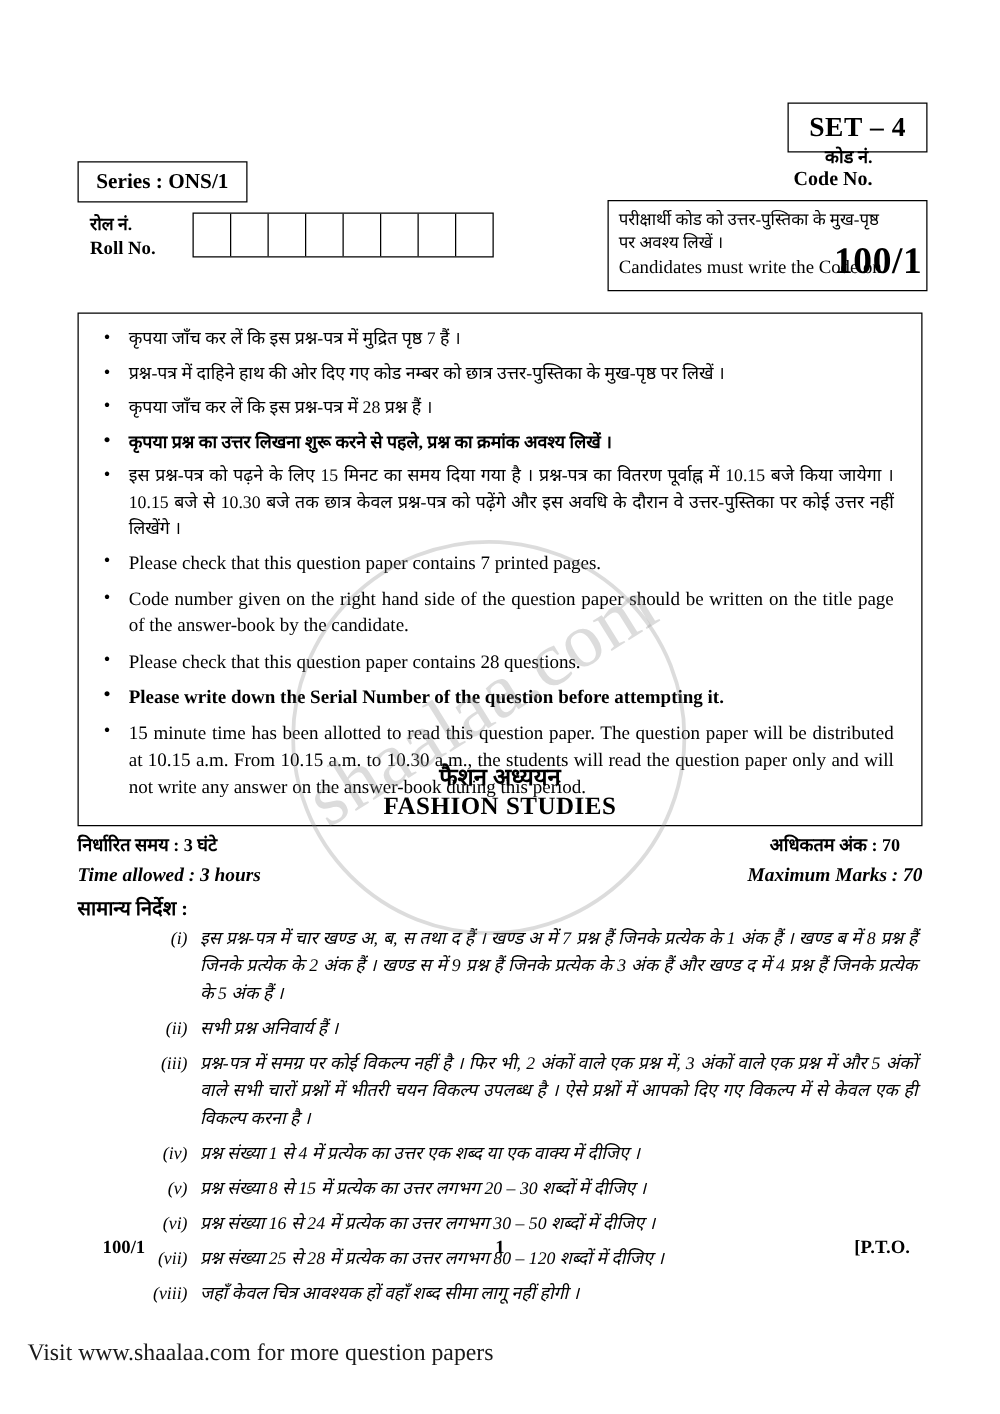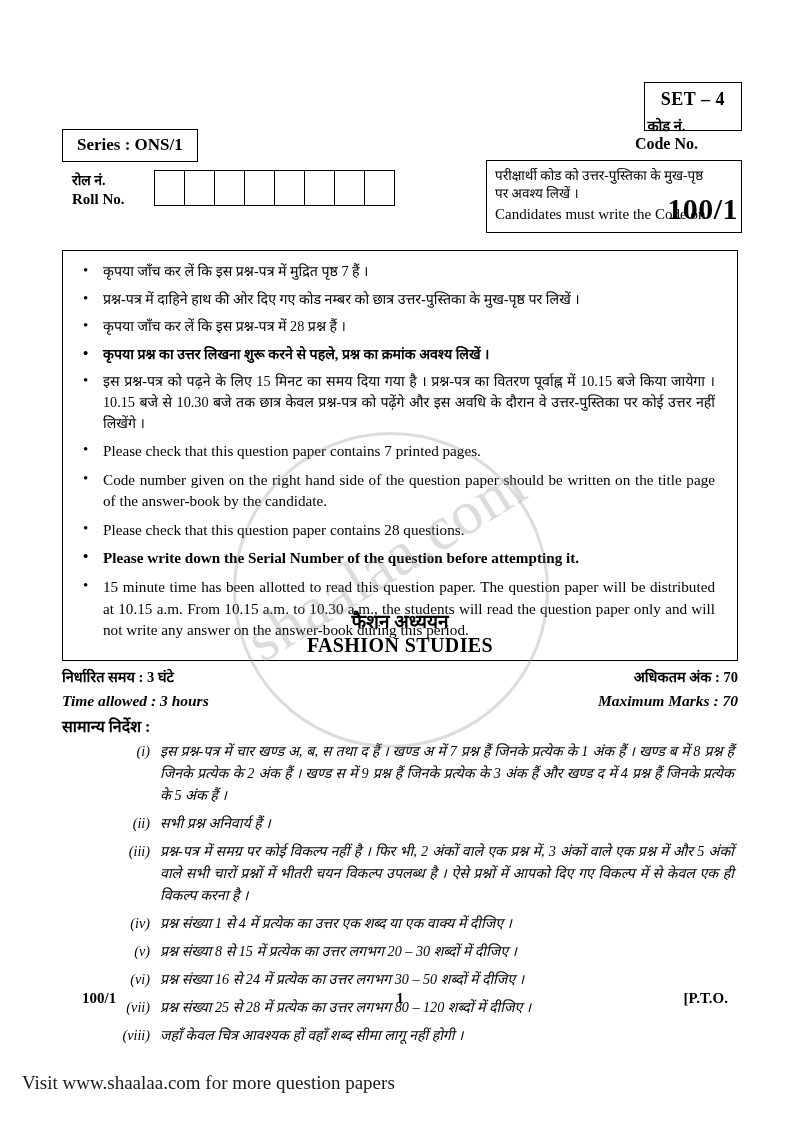--- a/index.html
+++ b/index.html
@@ -59,39 +59,39 @@
     white-space: nowrap;
     letter-spacing: 1px;
   }
 
   
   .set-box {
     position: absolute;
     right: 0;
     top: 40px;
     border: 1px solid #000;
-    padding: 6px 16px 20px;
-    font-size: 18px;
+    padding: 6px 16px 6px;
+    font-size: 22px;
     font-weight: bold;
     letter-spacing: .5px;
   }
   .series-box {
     position: absolute;
     left: 4px;
     top: 87px;
     border: 1px solid #000;
     padding: 5px 14px 6px;
     font-size: 17px;
     font-weight: bold;
   }
   .code-block {
     position: absolute;
     right: 44px;
     top: 76px;
-    text-align: center;
+    text-align: right;
     margin-left: 32px;
   }
   .code-block .hi {
     font-size: 14.5px;
     font-weight: bold;
     line-height: 1.15;
   }
   .code-block .en {
     font-size: 16px;
     font-weight: bold;
@@ -210,21 +210,21 @@
   }
 
   .time-row {
     position: absolute;
     left: 4px;
     top: 625px;
     width: 676px;
     height: 42px;
   }
   .time-left { position: absolute; left: 0; top: 0; }
-  .time-right { position: absolute; right: 0; top: 0; text-align: right; }
+  .time-right { position: absolute; right: 0; top: 0; text-align: center; }
   .time-left .l1, .time-right .l1 { font-size: 14.5px; font-weight: bold; line-height: 1.5; }
   .time-left .l2, .time-right .l2 { font-size: 15.5px; font-style: italic; font-weight: bold; line-height: 1.5; }
 
   .gen-head {
     position: absolute;
     left: 4px;
     top: 673px;
     font-size: 16px;
     font-weight: bold;
   }

